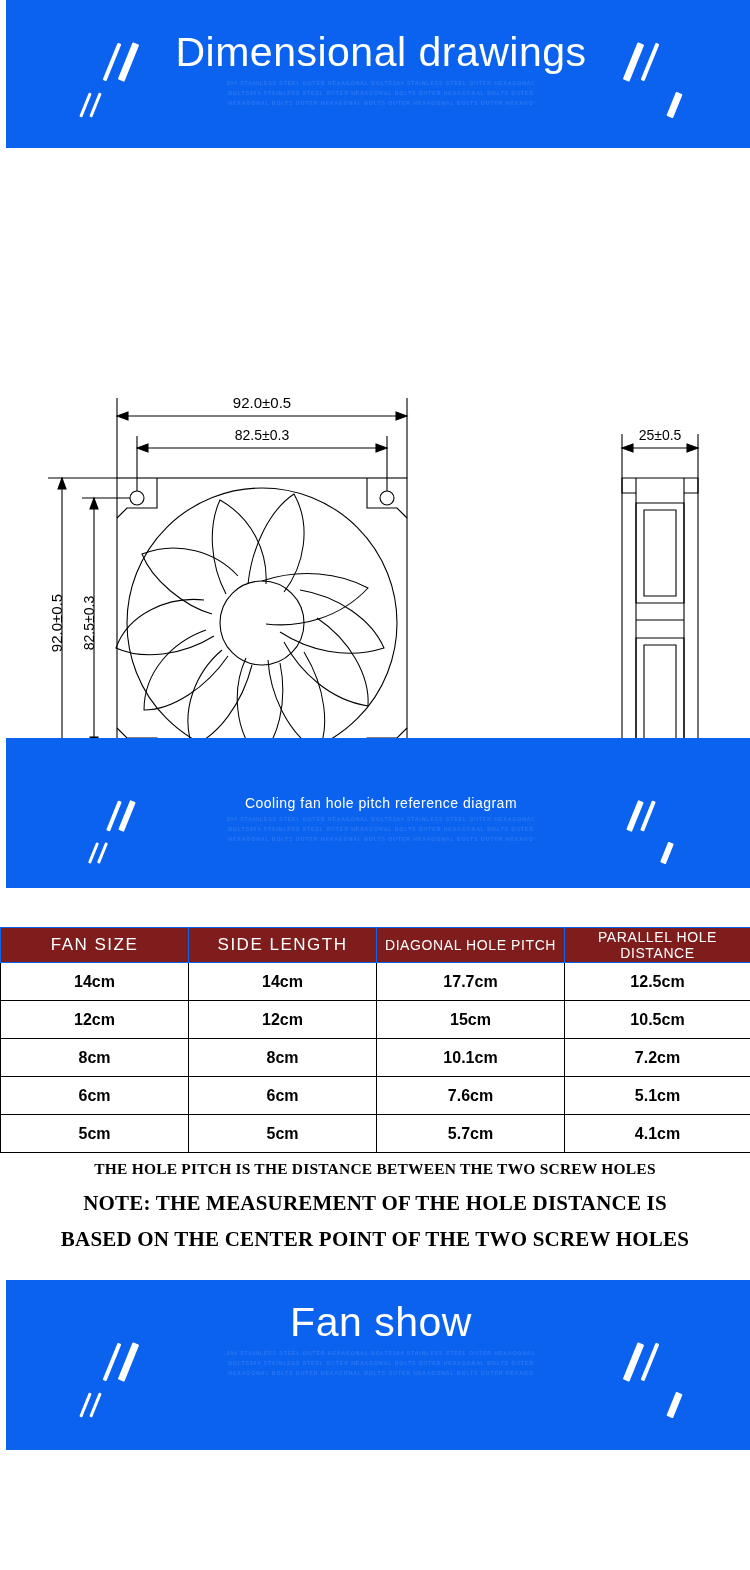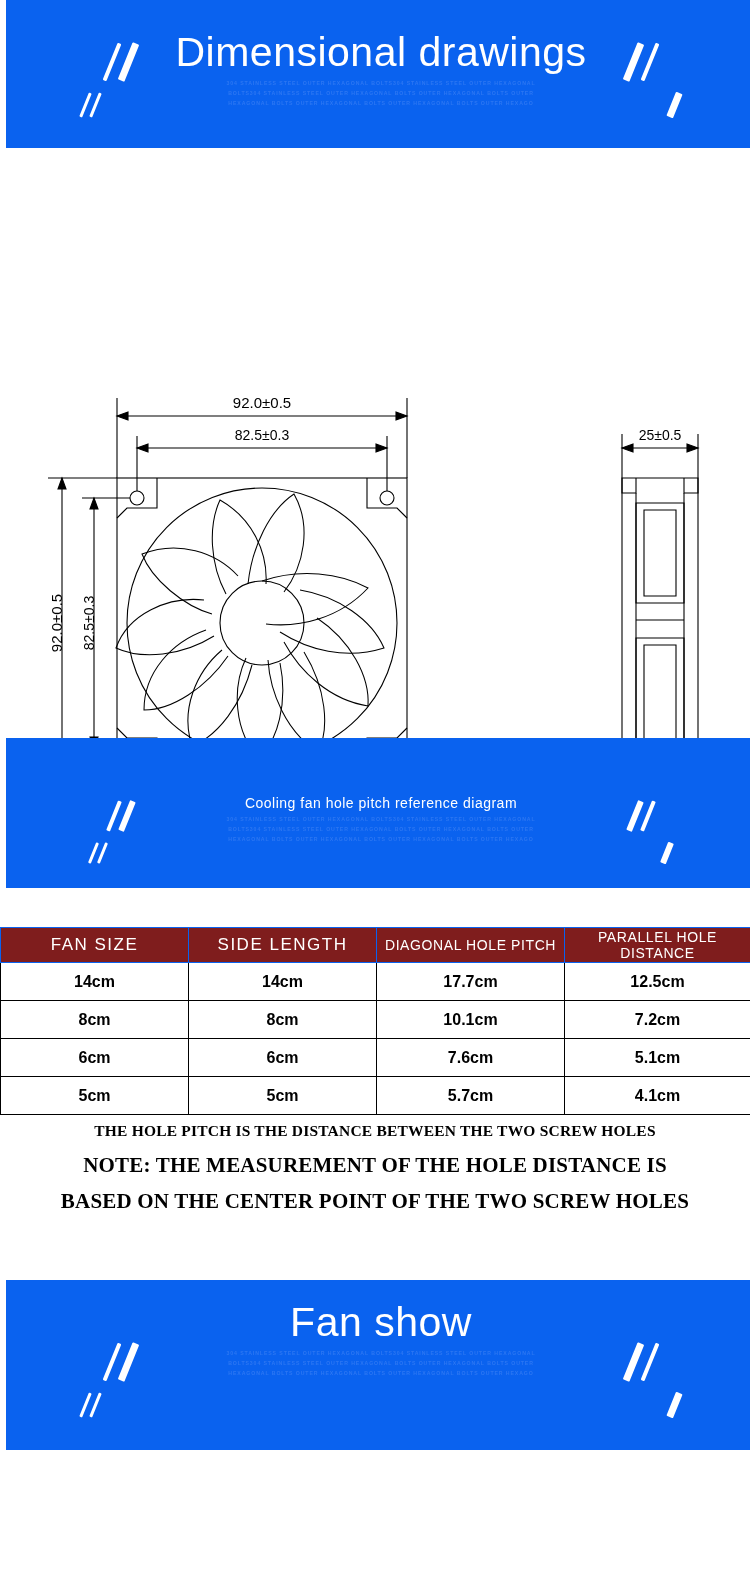--- a/index.html
+++ b/index.html
@@ -266,20 +266,26 @@
         </tr>
       </thead>
       <tbody>
         <tr>
           <td>14cm</td>
           <td>14cm</td>
           <td>17.7cm</td>
           <td>12.5cm</td>
         </tr>
         <tr>
+          <td>12cm</td>
+          <td>12cm</td>
+          <td>15cm</td>
+          <td>10.5cm</td>
+        </tr>
+        <tr>
           <td>8cm</td>
           <td>8cm</td>
           <td>10.1cm</td>
           <td>7.2cm</td>
         </tr>
         <tr>
           <td>6cm</td>
           <td>6cm</td>
           <td>7.6cm</td>
           <td>5.1cm</td>

